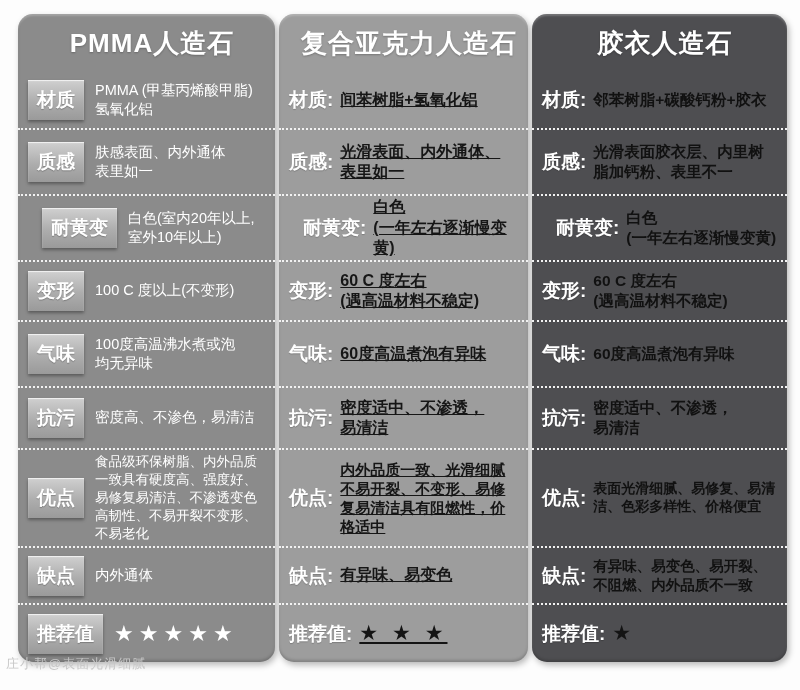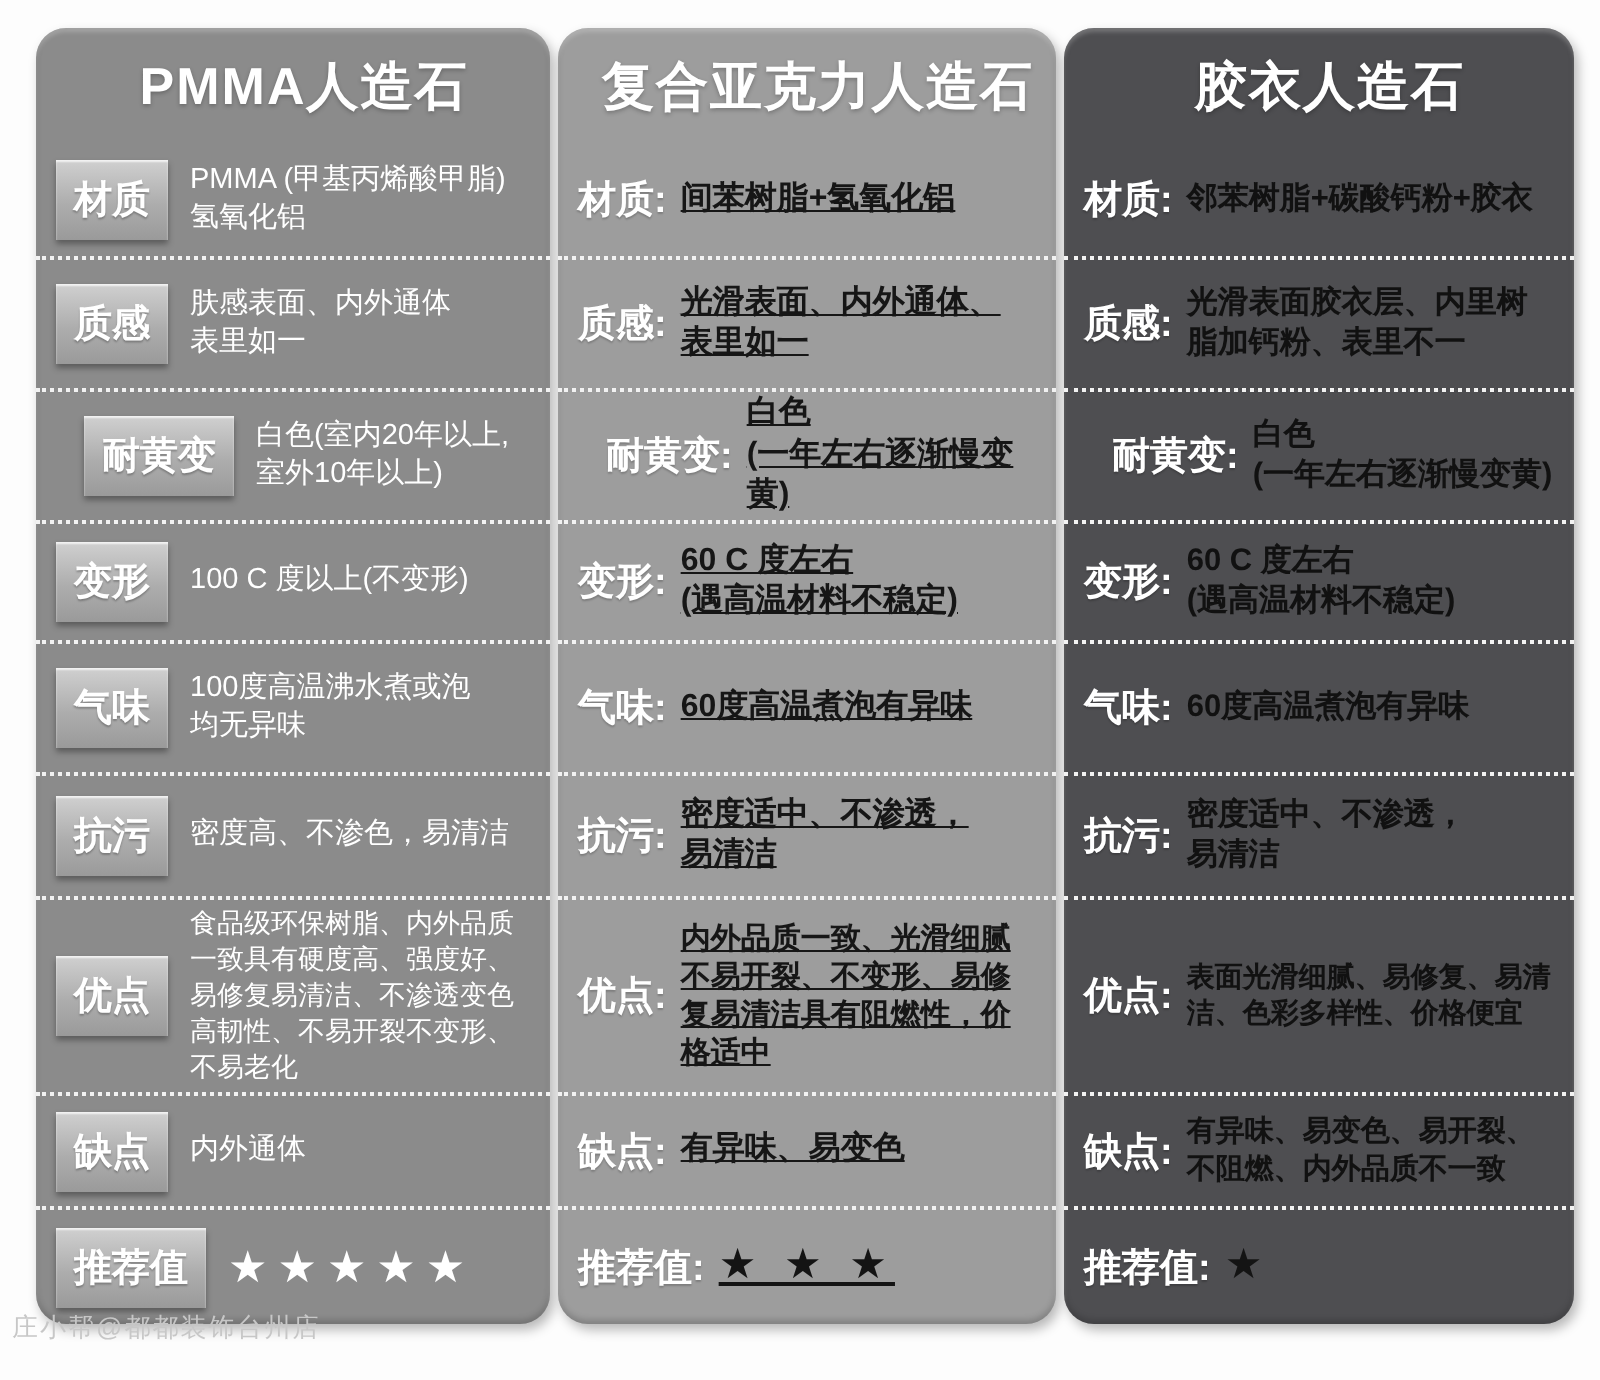--- a/index.html
+++ b/index.html
@@ -255,13 +255,13 @@
       <span class="content">有异味、易变色、易开裂、不阻燃、内外品质不一致</span>
     </div>
     <div class="row">
       <span class="label">推荐值:</span>
       <span class="content stars">★</span>
     </div>
   </div>
 
 </div>
 
-<div class="watermark">庄小帮@都都装饰台州店</div>
+<div class="watermark">庄小帮@表面光滑细腻</div>
 
 </body></html>

